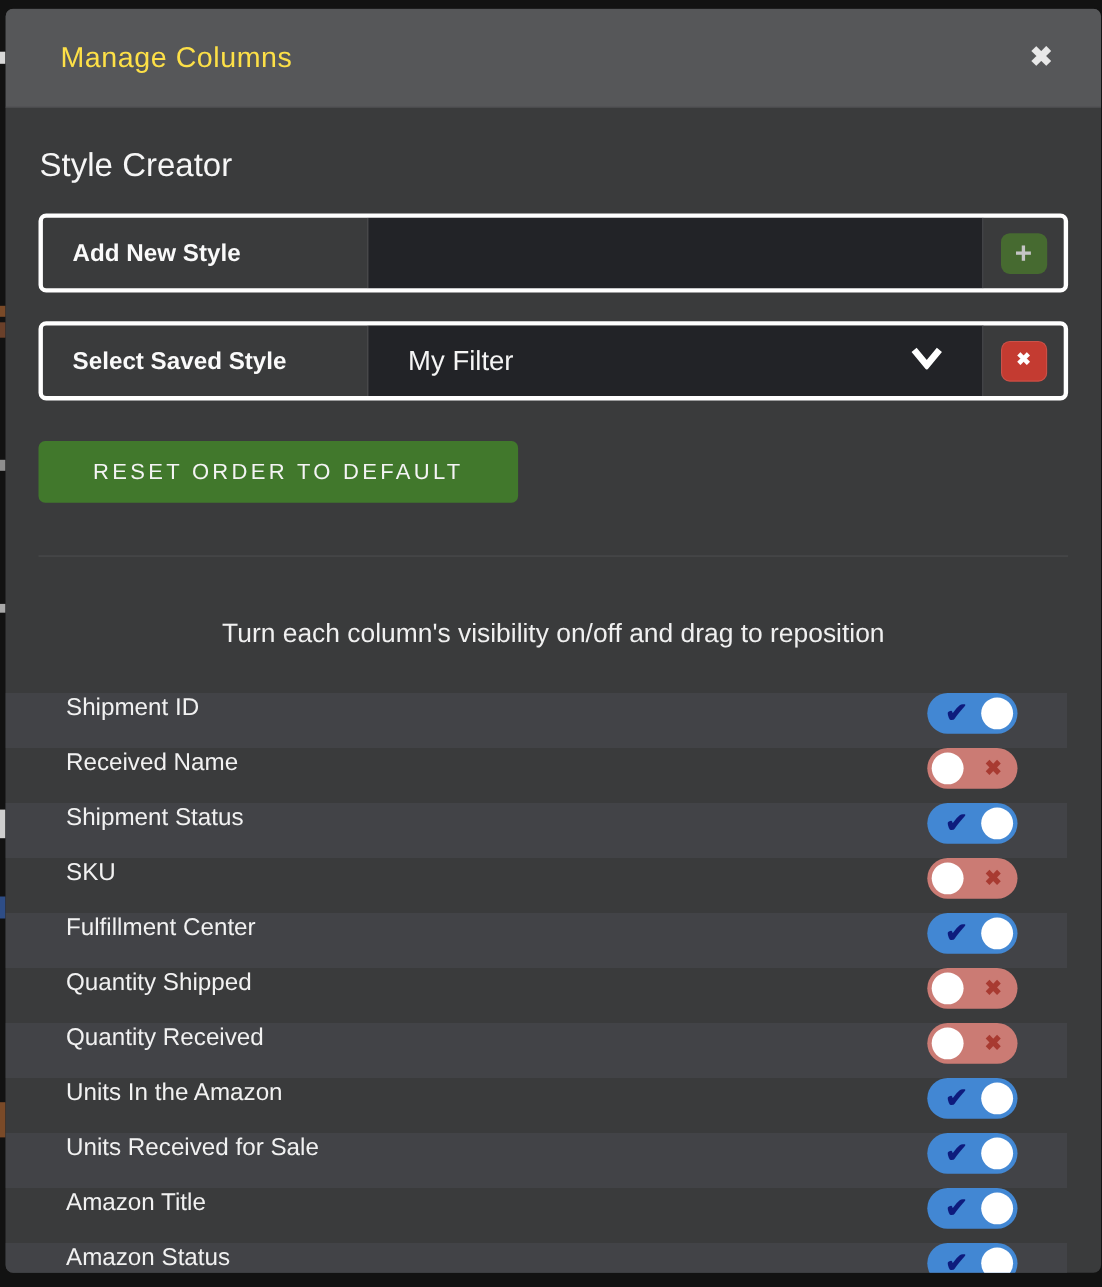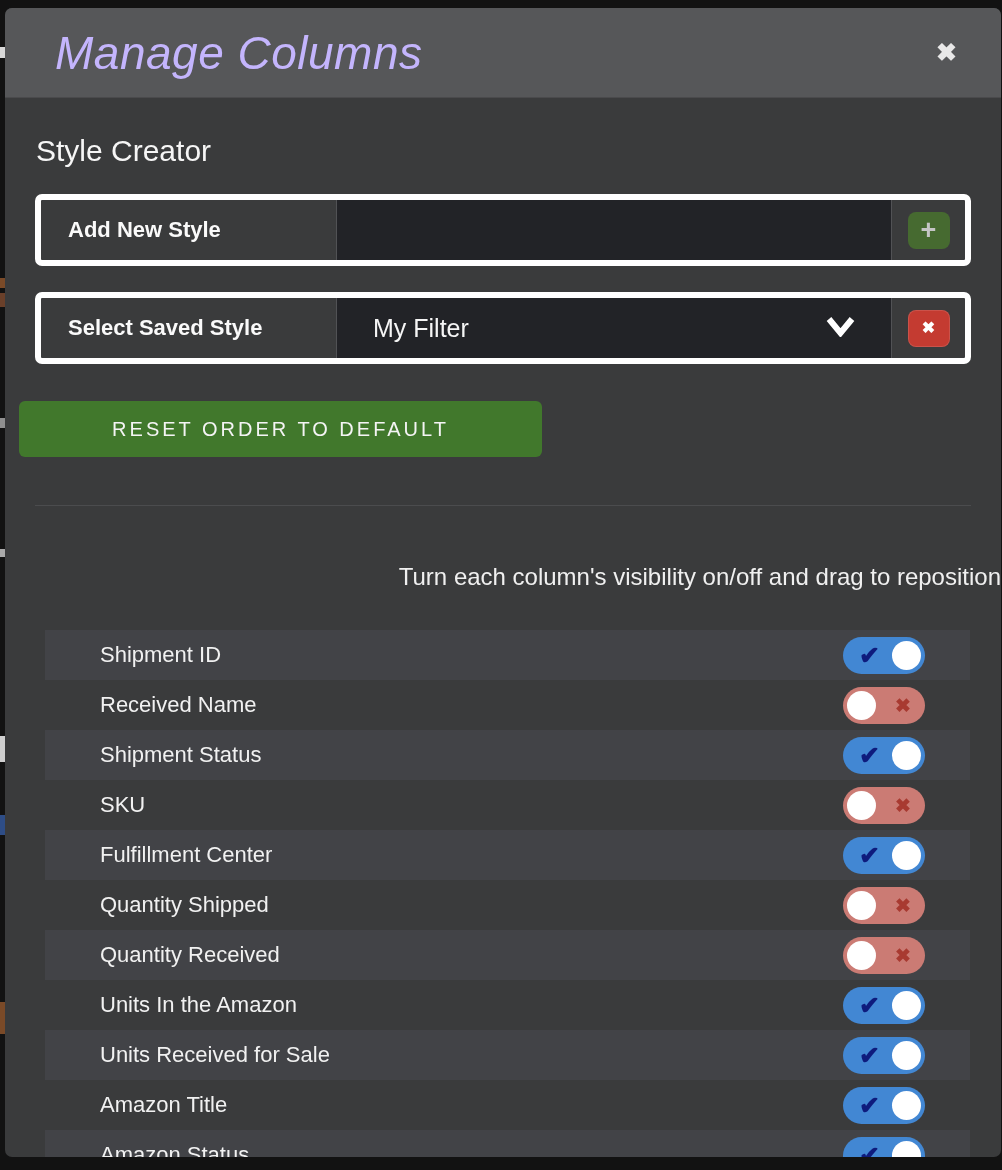--- a/index.html
+++ b/index.html
@@ -24,25 +24,24 @@
   .modal-header {
     height: 90px;
     background: #565759;
     border-bottom: 1px solid #4a4a4c;
     display: flex;
     align-items: center;
     justify-content: space-between;
     padding: 0 44px 0 50px;
   }
   .modal-title {
-    font-size: 46px;
+    font-size: 26px;
     font-weight: 300;
     letter-spacing: 0.5px;
-    color: #c4b5fd;
-    font-style: italic;
+    color: #fde047;
   }
   .close-btn {
     background: none; border: none;
     color: #e8e8e8;
     font-size: 25px;
     font-weight: 700;
     cursor: pointer;
     line-height: 1;
   }
 
@@ -51,21 +50,21 @@
   .sc-heading {
     margin: 36px 0 0 31px;
     font-size: 30px;
     font-weight: 400;
     color: #f6f6f6;
   }
 
   .group {
     margin: 26px 30px 0 30px;
     height: 72px;
-    border: 6px solid #ffffff;
+    border: 4px solid #ffffff;
     border-radius: 7px;
     display: flex;
     overflow: hidden;
   }
   .group + .group { }
   .group-label {
     width: 296px;
     flex: 0 0 296px;
     display: flex;
     align-items: center;
@@ -121,51 +120,50 @@
   .btn-remove {
     background: #c43b31;
     color: #ffffff;
     font-size: 16px;
     font-weight: 700;
     box-shadow: inset 0 0 0 1px rgba(255,255,255,0.12);
   }
 
   .reset-btn {
     display: block;
-    margin: 37px 0 0 14px;
-    width: 523px; height: 56px;
+    margin: 37px 0 0 30px;
+    width: 436px; height: 56px;
     background: #41782c;
     border: none;
     border-radius: 6px;
     color: #f4f4f4;
     font-size: 20px;
     font-weight: 500;
     letter-spacing: 3px;
     cursor: pointer;
     font-family: "Liberation Sans", sans-serif;
   }
 
   .divider { margin: 48px 30px 0 30px; border-top: 1px solid #4b4c4e; }
 
   .instruction {
     margin-top: 57px;
-    text-align: right;
+    text-align: center;
     font-size: 24px;
     color: #f0f0f0;
   }
 
   .columns-list { margin-top: 39px; width: calc(100% - 31px); }
   .col-row {
     height: 50px;
     display: flex;
-    align-items: center;
+    align-items: flex-start;
     justify-content: space-between;
     padding: 0 45px 0 55px;
     cursor: grab;
-    margin-left: 40px;
   }
   .col-row:nth-child(odd) { background: #424347; }
   .col-label { font-size: 22px; color: #f1f1f1; }
 
   .toggle {
     position: relative;
     width: 82px; height: 37px;
     border-radius: 19px;
     flex: 0 0 82px;
     cursor: pointer;

